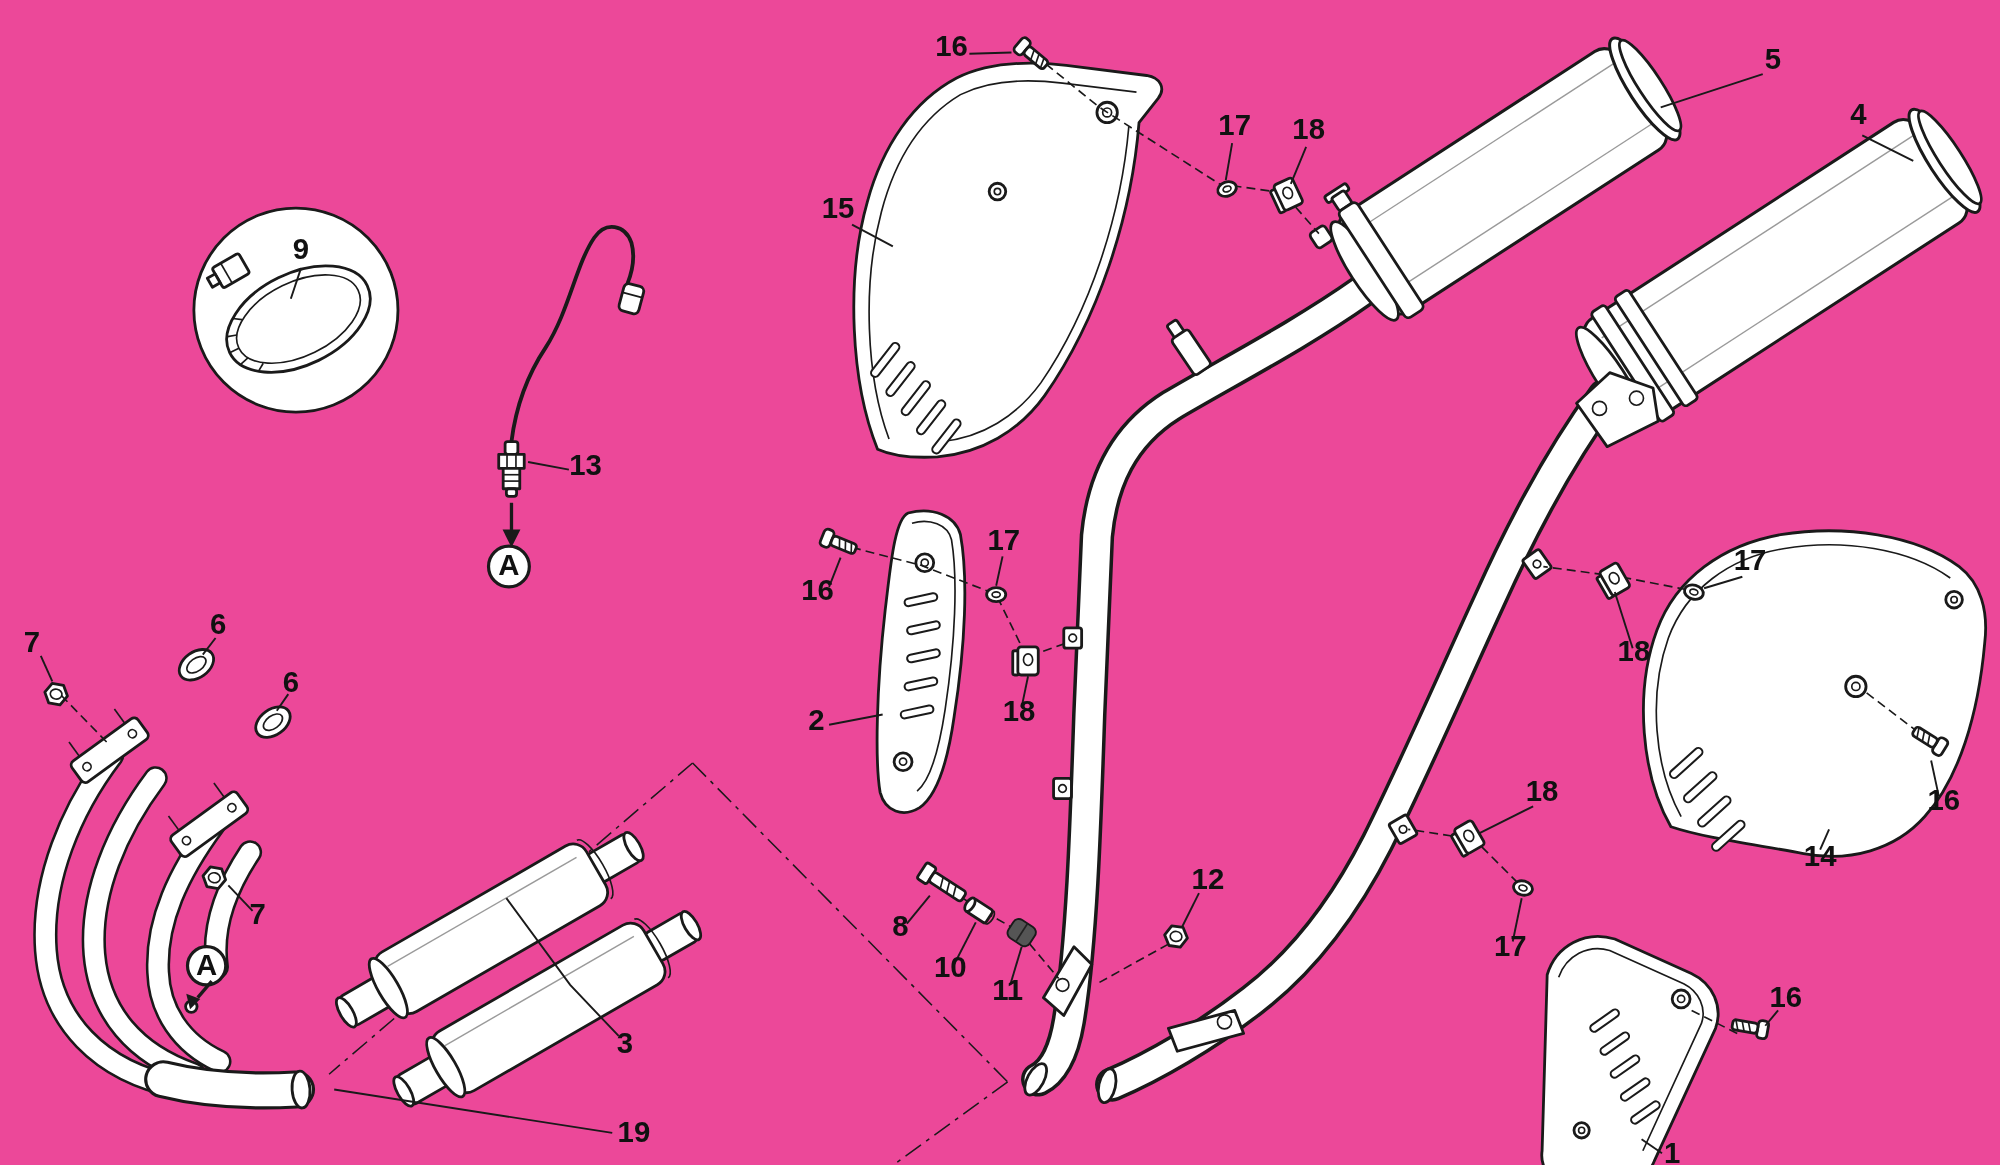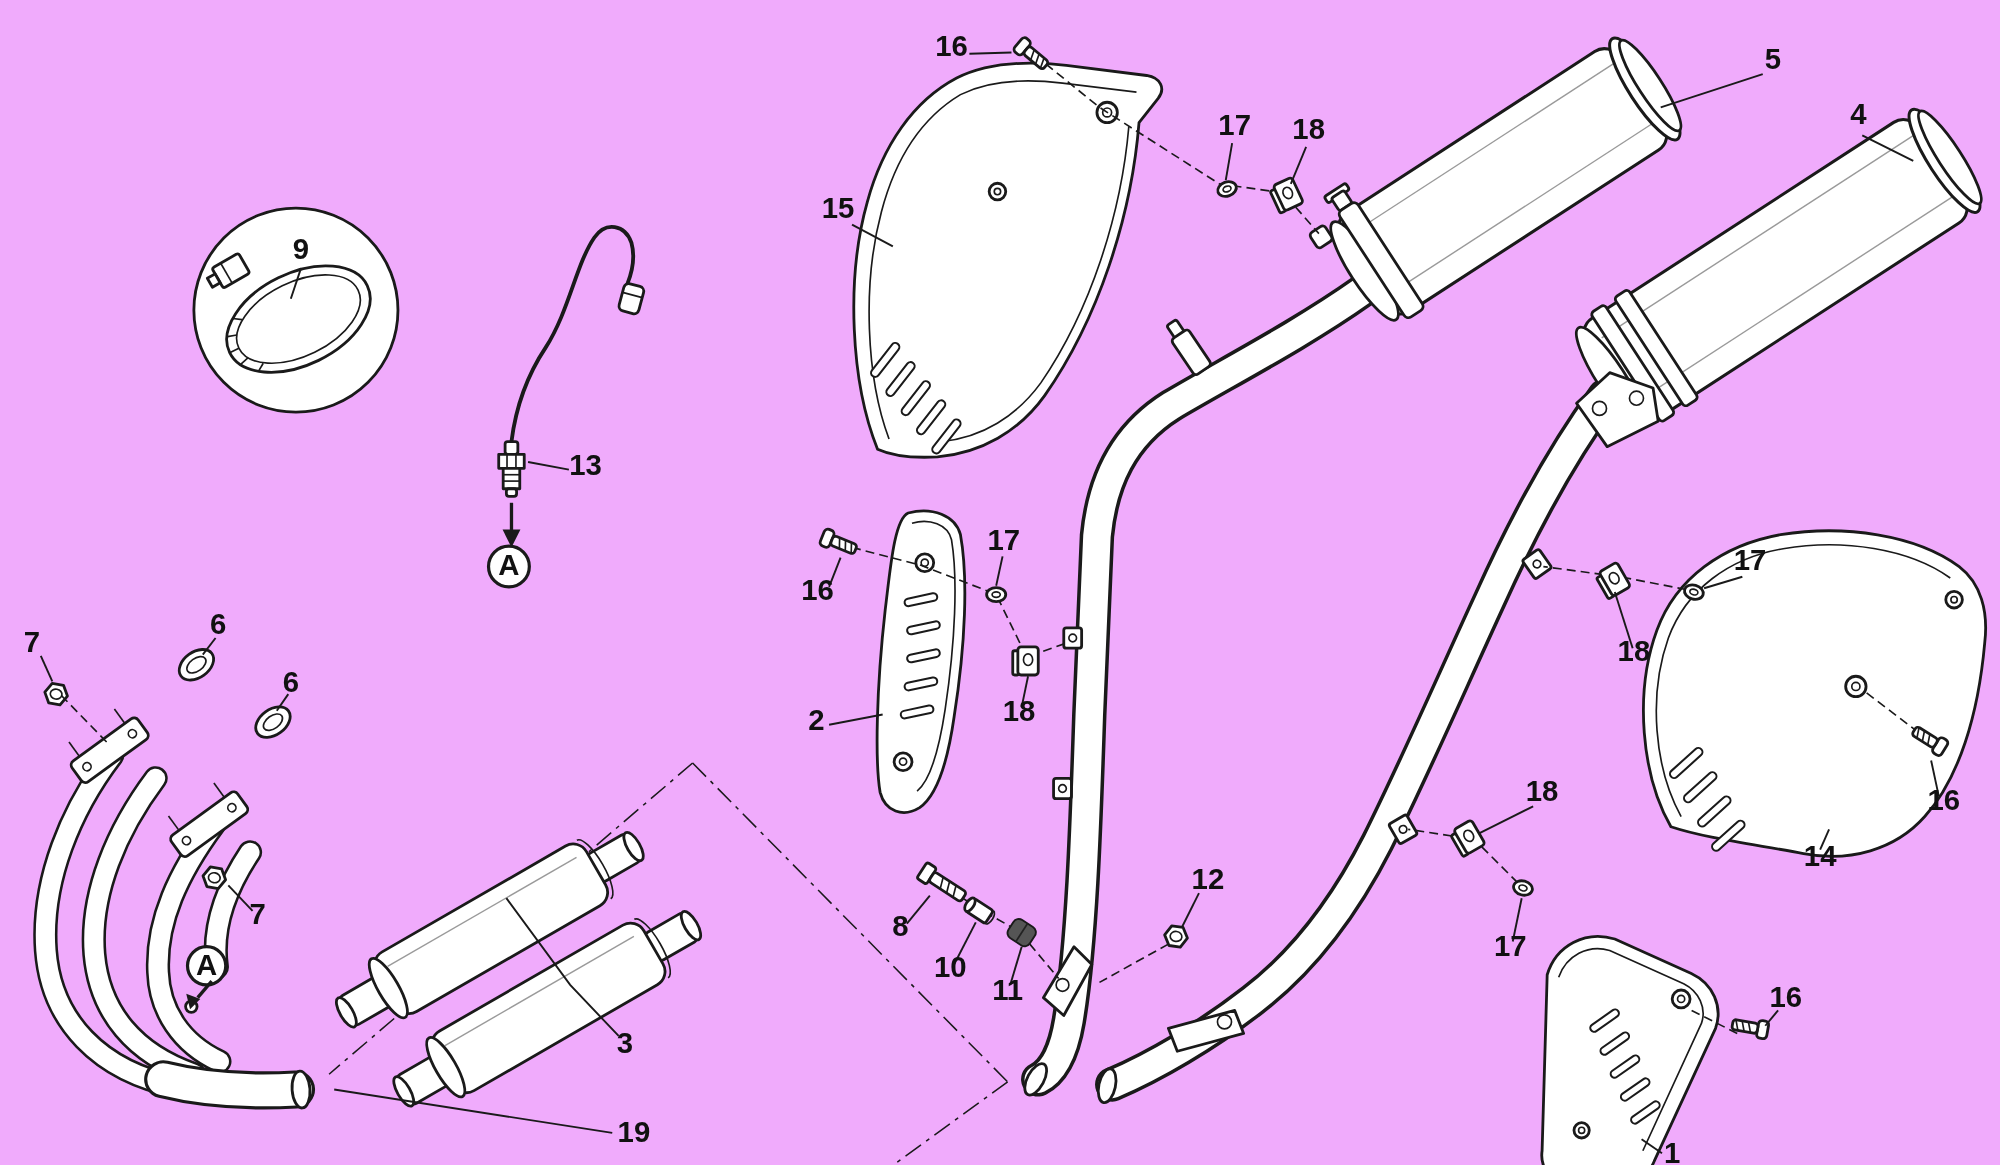--- a/index.html
+++ b/index.html
@@ -1,16 +1,16 @@
 <!DOCTYPE html>
 <html><head>
 <meta charset="utf-8">
 <style>
   html,body{margin:0;padding:0;background:#fff;}
-  .stage{position:relative;width:2000px;height:1165px;background:#f0abfc;overflow:hidden;
+  .stage{position:relative;width:2000px;height:1165px;background:#ec4899;overflow:hidden;
          font-family:"Liberation Sans", sans-serif;}
   svg{display:block;}
   .fw   {fill:#ffffff;stroke:#1a1a1a;stroke-width:2.2;stroke-linejoin:round;}
   .thin {fill:none;stroke:#1a1a1a;stroke-width:1.3;stroke-linejoin:round;}
   .gray {fill:none;stroke:#9a9a9a;stroke-width:1.1;}
   .pipeO{fill:none;stroke:#1a1a1a;stroke-linecap:round;stroke-linejoin:round;}
   .pipeI{fill:none;stroke:#ffffff;stroke-linecap:round;stroke-linejoin:round;}
   .leader{fill:none;stroke:#1a1a1a;stroke-width:1.5;}
   .dash {fill:none;stroke:#1a1a1a;stroke-width:1.3;stroke-dasharray:7 4;}
   .dashdot{fill:none;stroke:#1a1a1a;stroke-width:1.2;stroke-dasharray:15 5 3 5;}

